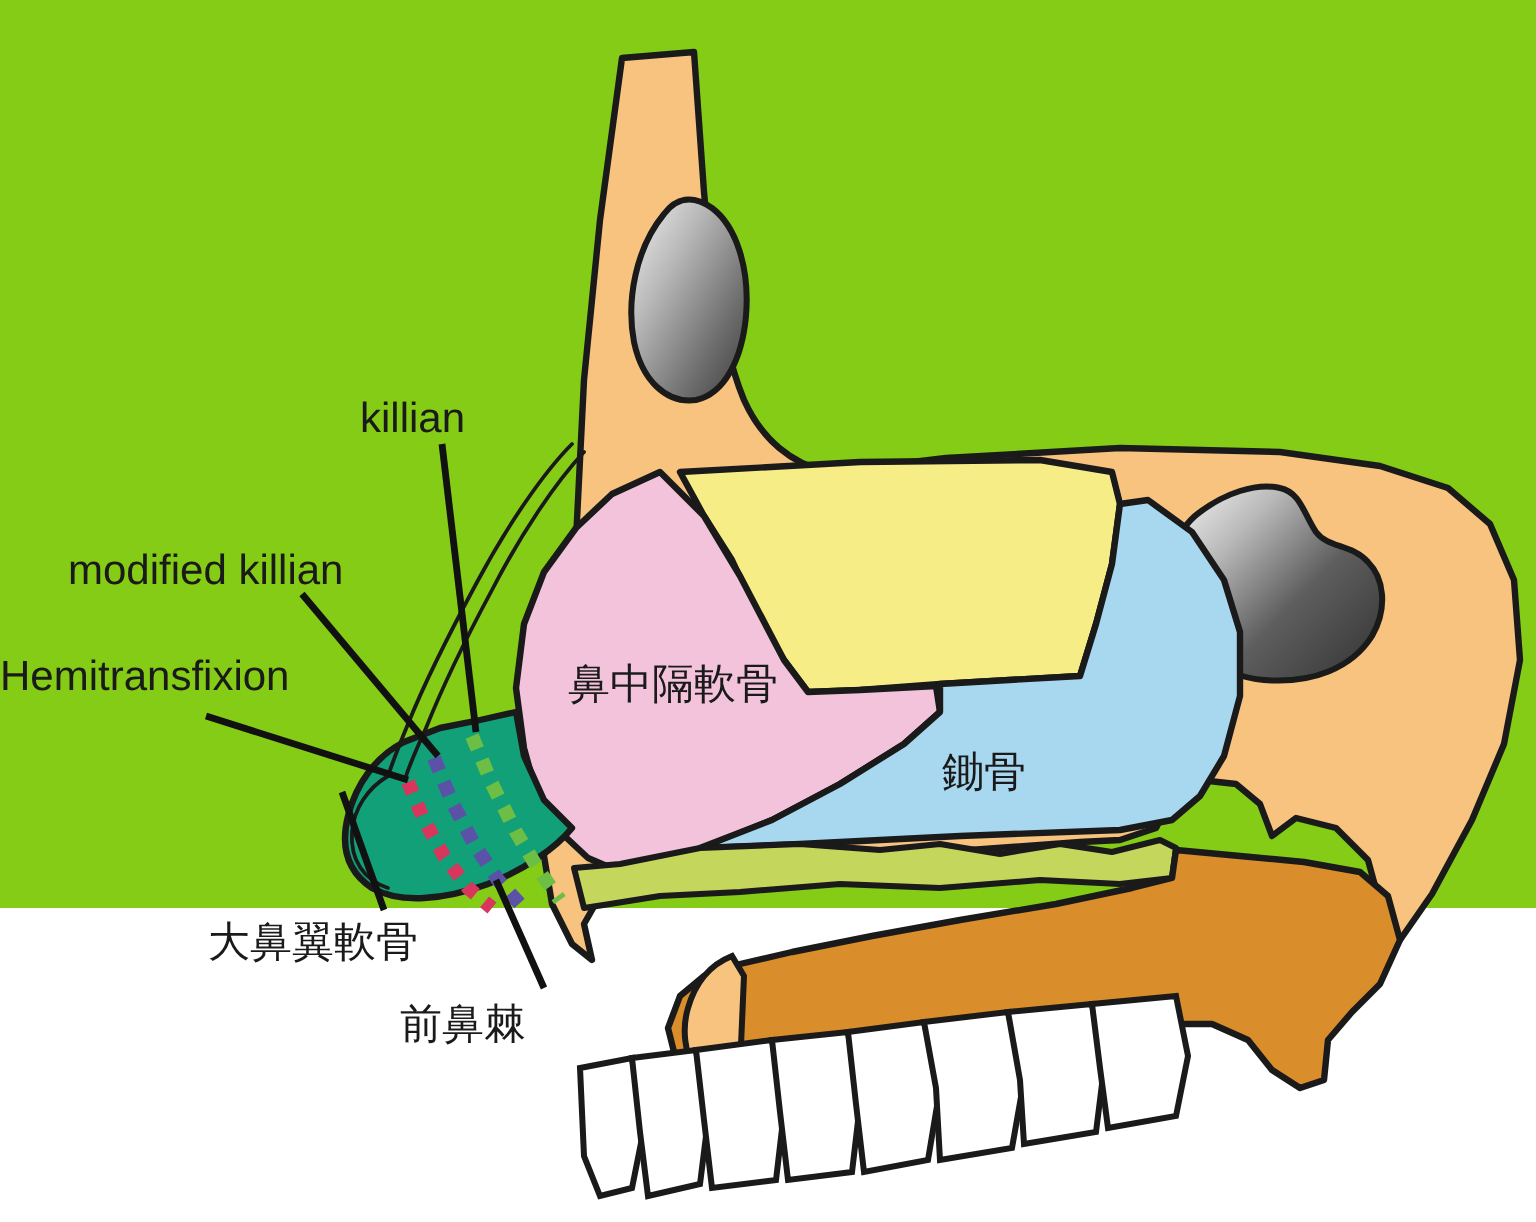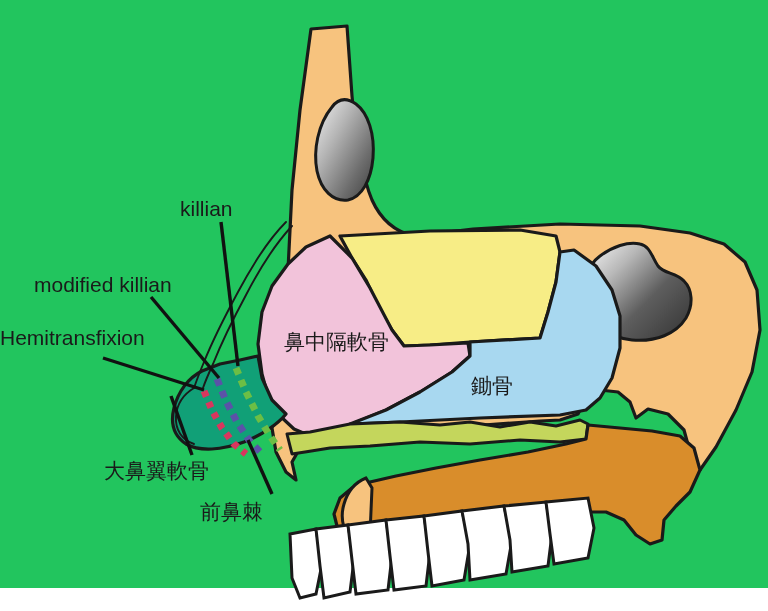--- a/index.html
+++ b/index.html
@@ -9,22 +9,22 @@
   }
   body {
     width: 768px;
     height: 611px;
     overflow: hidden;
     font-family: "Liberation Sans", sans-serif;
   }
   #diagram-root {
     position: relative;
     width: 768px;
-    height: 588px;
-    background: #22c55e;
+    height: 454px;
+    background: #84cc16;
   }
   svg.figure {
     display: block;
     width: 768px;
     height: 611px;
   }
   .lbl-en {
     font-family: "Liberation Sans", sans-serif;
     font-size: 21px;
     fill: #1a1a1a;

